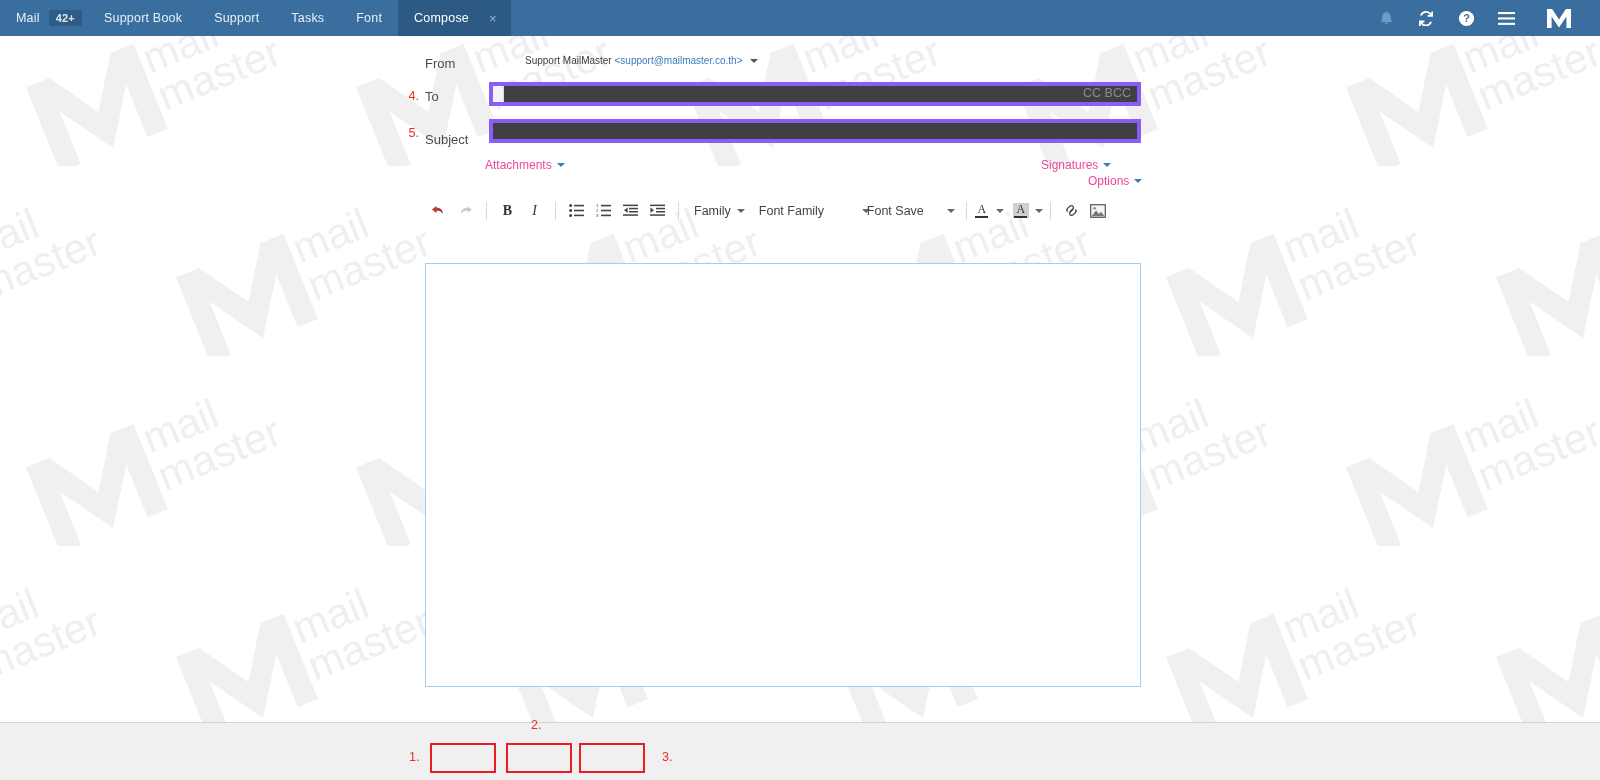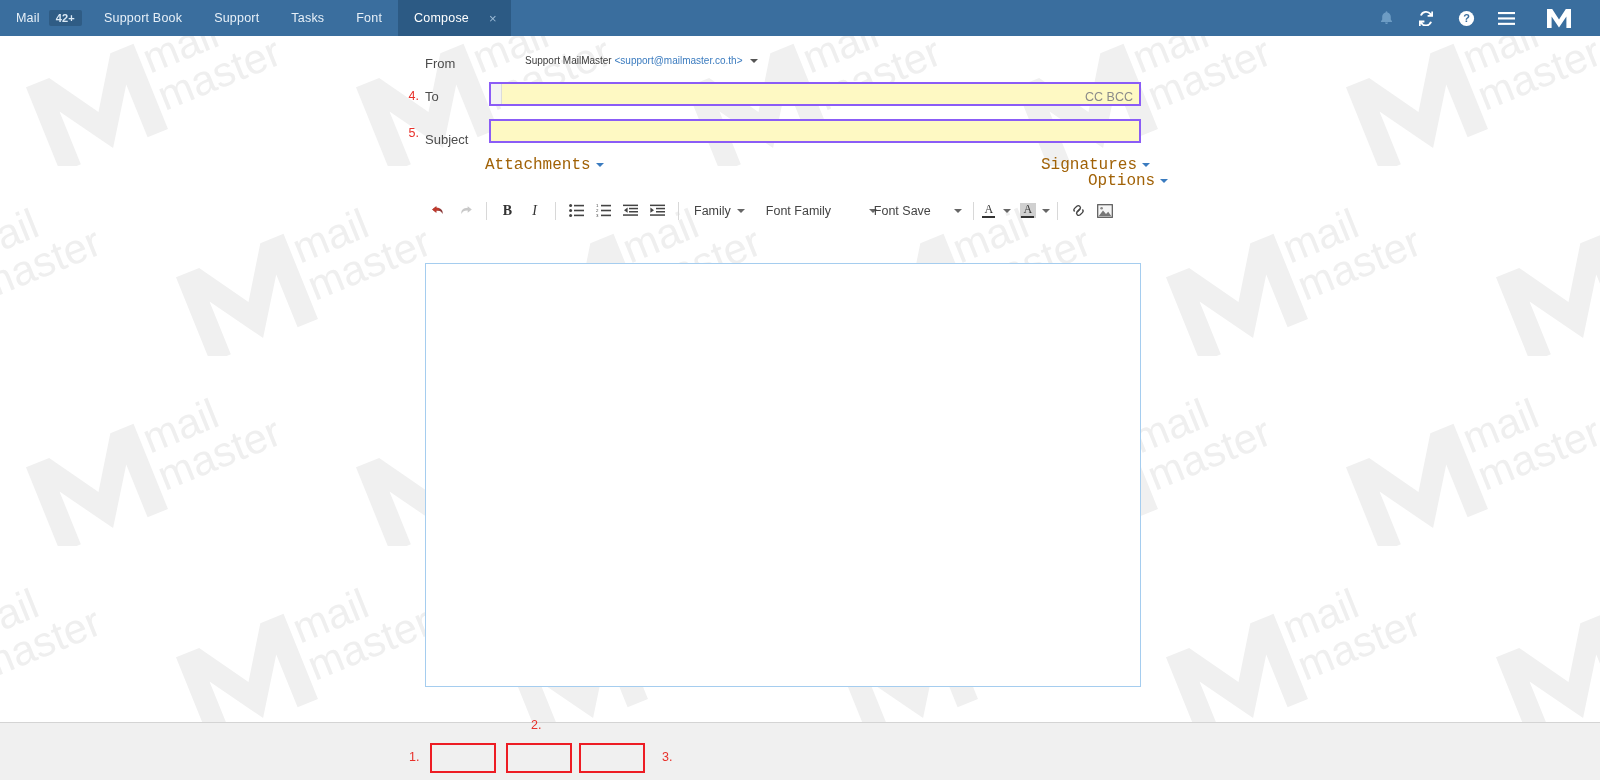--- a/index.html
+++ b/index.html
@@ -122,24 +122,24 @@
     margin-left: 5px;
     border-left: 4px solid transparent;
     border-right: 4px solid transparent;
     border-top: 4px solid #555;
     vertical-align: middle;
   }
   .caret.blue { border-top-color: #3a7bbf; }
 
   .field-box {
     position: absolute;
-    background: #fef9c3;
-    border: 2px solid #8b5cf6;
+    background: #404040;
+    border: 4px solid #8b5cf6;
     display: flex;
-    align-items: flex-end;
+    align-items: flex-start;
   }
   .to-chip {
     width: 11px;
     height: 100%;
     background: #f3f3f3;
     border-right: 1px solid #dcdcdc;
     flex: 0 0 auto;
   }
   .to-input {
     flex: 1 1 auto;
@@ -156,25 +156,24 @@
     color: #8a8a8a;
     font-size: 12.5px;
     padding-right: 6px;
     white-space: nowrap;
     cursor: pointer;
   }
   .ccbcc span { cursor: pointer; }
 
   .link-row { position: absolute; }
   .blue-link {
-    color: #a16207;
-    font-size: 16px;
+    color: #ec4899;
+    font-size: 12px;
     cursor: pointer;
     white-space: nowrap;
-    font-family: Liberation Mono, monospace;
   }
 
   
   .editor-toolbar {
     position: absolute;
     left: 425px; top: 197px;
     width: 716px; height: 27px;
     display: flex;
     align-items: center;
     gap: 0px;
@@ -667,21 +666,21 @@
         <path d="M.4 3.6 4 6.2.4 8.8z" fill="#444"></path>
       </svg>
     </div>
 
     <div class="tb-sep"></div>
 
     <div class="tb-select" style="margin-left:4px;">
       <span>Family</span>
         <span class="tb-caret"></span>
     </div>
-    <div class="tb-select wide" style="margin-left:13px;gap:32px;">
+    <div class="tb-select wide" style="margin-left:6px;gap:32px;">
       <span>Font Family</span>
         <span class="tb-caret"></span>
     </div>
     <div class="tb-select wide" style="margin-left:12px;">
       <span>Font Save</span>
         <span class="tb-caret"></span>
     </div>
 
     <div class="tb-sep"></div>
 

